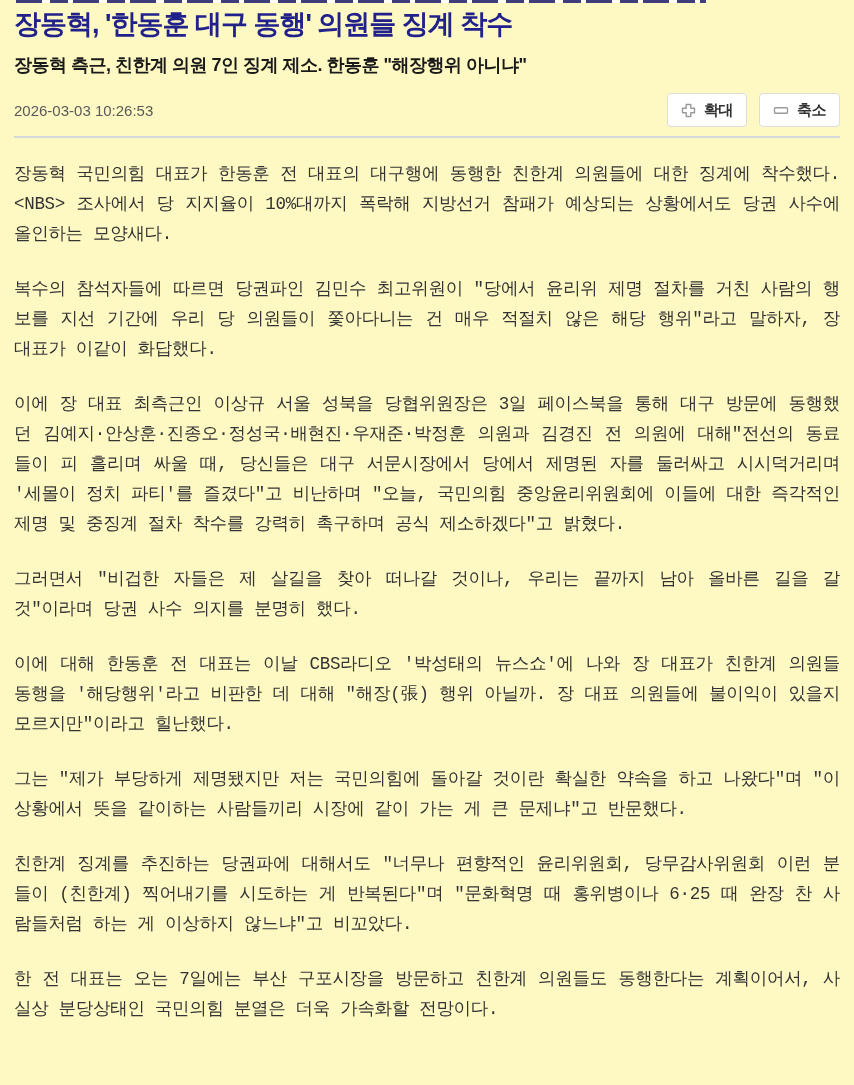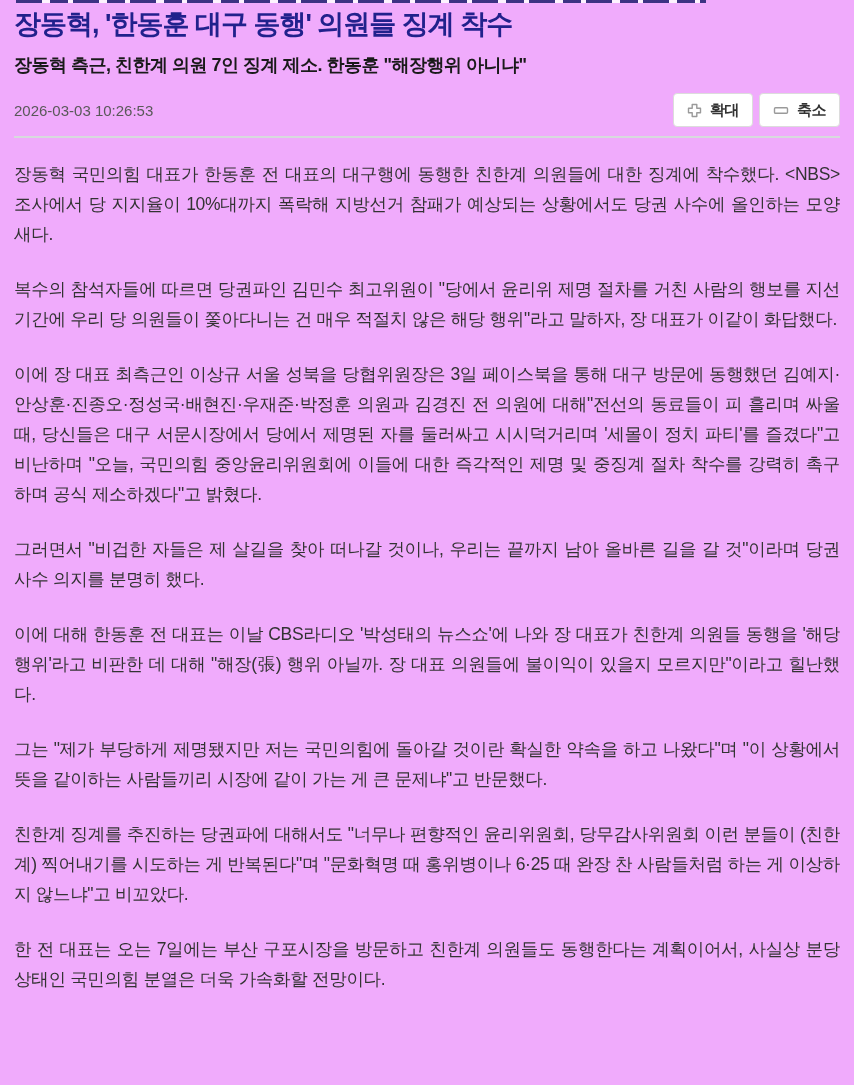--- a/index.html
+++ b/index.html
@@ -9,21 +9,21 @@
     height: 1085px;
     overflow: hidden;
     font-family: "Liberation Sans", "DejaVu Sans", sans-serif;
     color: #333333;
   }
   .page {
     width: 854px;
     height: 1085px;
     padding: 0 14px;
     position: relative;
-    background: #f0abfc;
+    background: #fef9c3;
   }
   
   .crop-top {
     height: 3px;
     margin: 0 0 5px 2px;
     width: 690px;
     background: repeating-linear-gradient(
       90deg,
       #1d1d6e 0px, #1d1d6e 26px,
       #ffffff 26px, #ffffff 34px,
@@ -51,21 +51,21 @@
     display: flex;
     align-items: center;
     justify-content: space-between;
     height: 36px;
   }
   .date {
     font-size: 15px;
     color: #595959;
     letter-spacing: 0;
   }
-  .btn-group { display: flex; gap: 6px; }
+  .btn-group { display: flex; gap: 12px; }
   .tool-btn {
     display: flex;
     align-items: center;
     gap: 8px;
     background: #ffffff;
     border: 1px solid #dcdcdc;
     border-radius: 4px;
     padding: 6px 13px;
     font-family: inherit;
     font-size: 15px;
@@ -74,21 +74,21 @@
     color: #333333;
     cursor: pointer;
     height: 34px;
   }
   .tool-btn svg { display: block; }
   .header-divider {
     margin-top: 8px;
     border: none;
     border-top: 2px solid #d7dadd;
   }
-  .article-body { margin-top: 21px; }
+  .article-body { margin-top: 21px; font-family: Liberation Mono, monospace; }
   .article-body p {
     font-size: 17.5px;
     line-height: 30px;
     letter-spacing: -0.3px;
     color: #333333;
     text-align: justify;
     margin-bottom: 25px;
     word-break: break-all;
   }
 </style>

